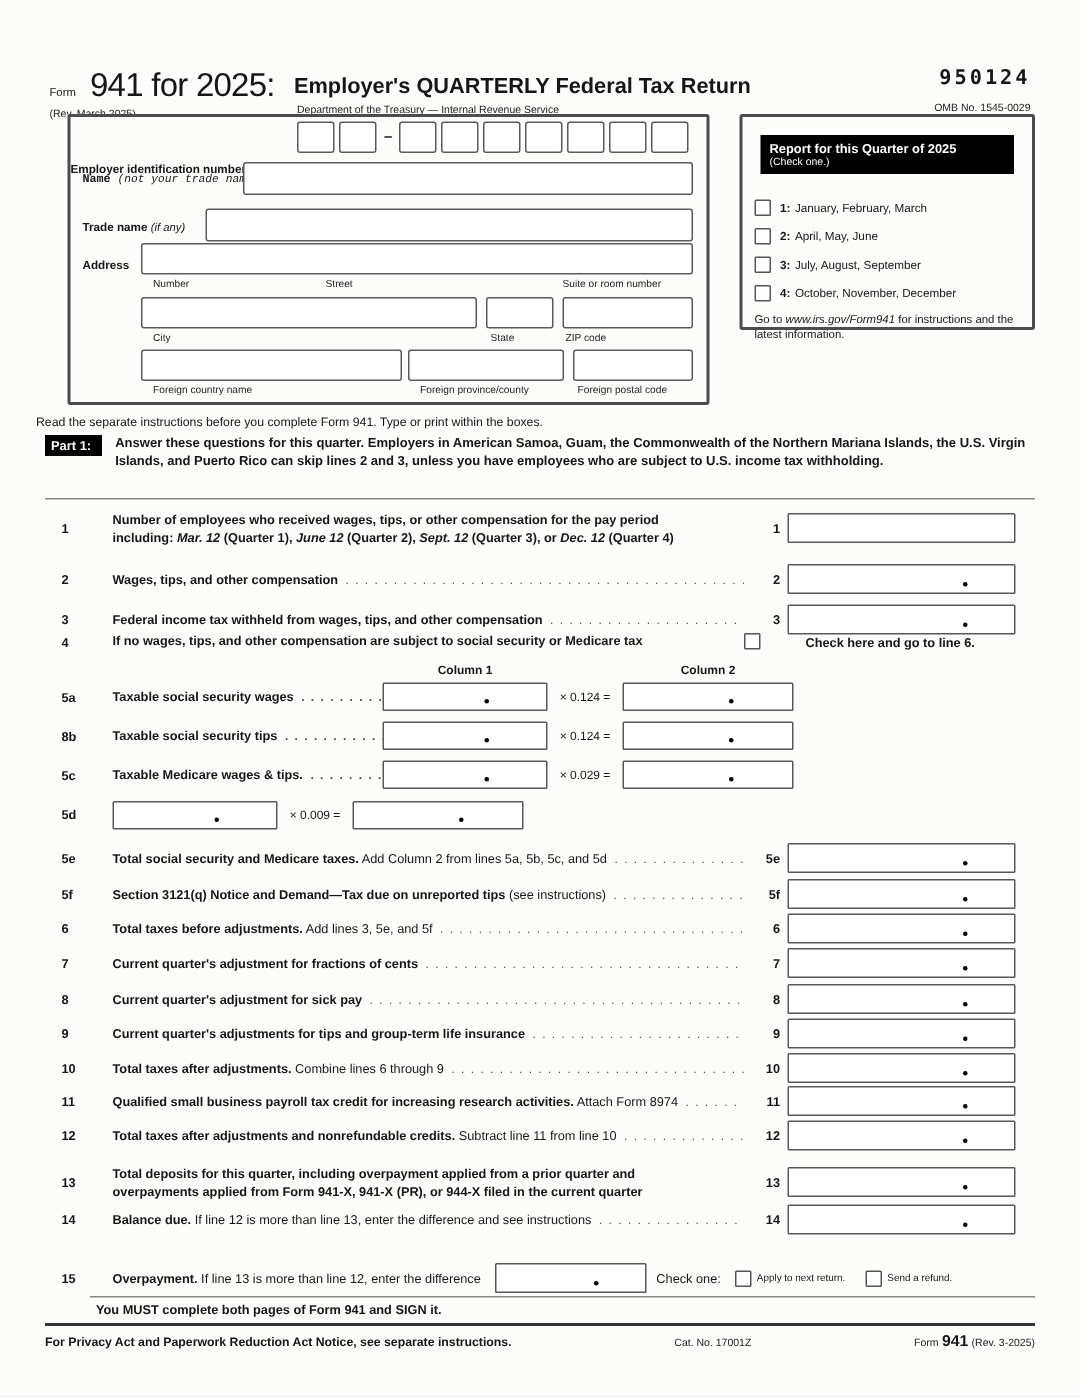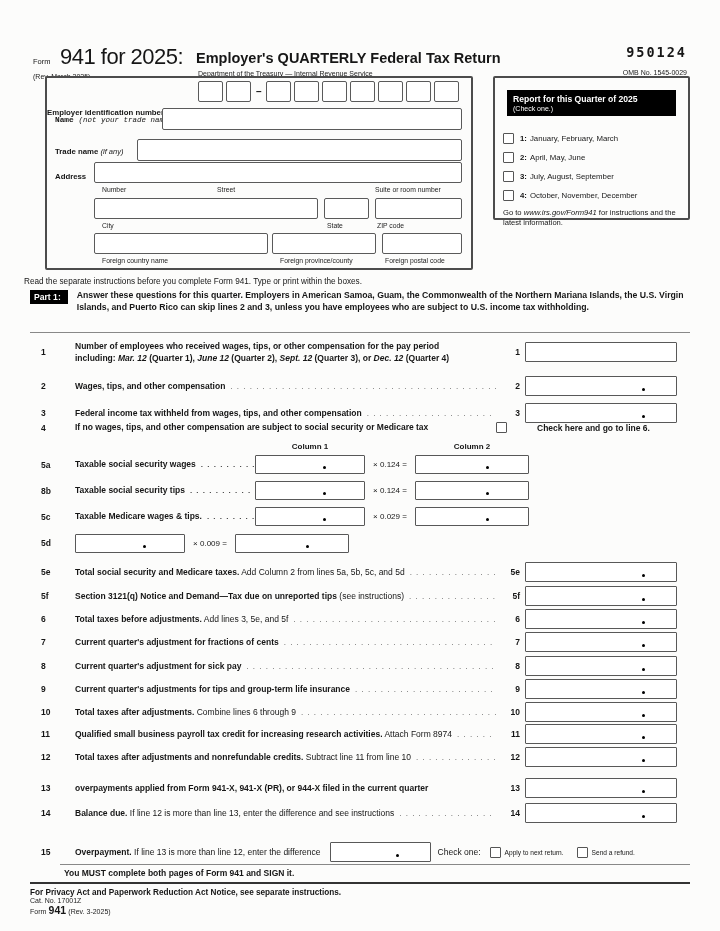--- a/index.html
+++ b/index.html
@@ -44,21 +44,21 @@
   .t5 .leader{flex:1;}
   .colbox{height:19px;border:1.6px solid #585858;border-radius:1px;background:#fff;position:relative;box-sizing:border-box;}
   .colbox.c1{flex:0 0 110px;}
   .colbox.c2{flex:0 0 114px;}
   .colbox::after{content:"";position:absolute;right:35%;bottom:4px;width:3px;height:3px;background:#000;border-radius:50%;}
   .mult{flex:0 0 50px;font-size:8px;text-align:center;}
   .colhdr{font-size:8px;font-weight:700;text-align:center;}
   .hr{position:absolute;left:30px;right:30px;border-top:1px solid #888;}
   .hr-dark{position:absolute;left:30px;right:30px;border-top:2px solid #333;}
   .opt-small{font-size:6.6px;}
-  .footrow{font-size:8px;flex-direction:column;}
+  .footrow{font-size:8px;}
 </style>
 </head>
 <body>
 
 <div class="page">
 
   <span class="abs form-word" style="left:33px;top:57px;">Form</span>
   <span class="abs title-main" style="left:60px;top:44px;">941 for 2025:</span>
   <span class="abs tiny" style="left:33px;top:73px;">(Rev. March 2025)</span>
   <span class="abs title-sub" style="left:196px;top:50px;">Employer's QUARTERLY Federal Tax Return</span>
@@ -317,20 +317,21 @@
         <span style="white-space:nowrap;"><span class="b">Total taxes after adjustments and nonrefundable credits.</span><span> Subtract line 11 from line 10</span></span>
         <span class="leader">.   .   .   .   .   .   .   .   .   .   .   .   .   .   .   .   .   .   .   .   .   .   .   .   .   .   .   .   .   .   .   .   .   .   .   .   .   .   .   .   .   .   .   .   .   .</span>
       </span>
     <span class="rlabel">12</span>
     <span class="amt dot"></span>
   </div>
 
   <div class="line-row" style="top:771px;height:34px;">
     <span class="lnum">13</span>
     <div class="ltext2 b">
+      <div>Total deposits for this quarter, including overpayment applied from a prior quarter and</div>
       <div>overpayments applied from Form 941-X, 941-X (PR), or 944-X filed in the current quarter</div>
     </div>
     <span class="rlabel">13</span>
     <span class="amt dot"></span>
   </div>
 
   <div class="line-row" style="top:801px;height:24px;">
     <span class="lnum">14</span>
     <span class="ltext">
         <span style="white-space:nowrap;"><span class="b">Balance due.</span><span> If line 12 is more than line 13, enter the difference and see instructions</span></span>

